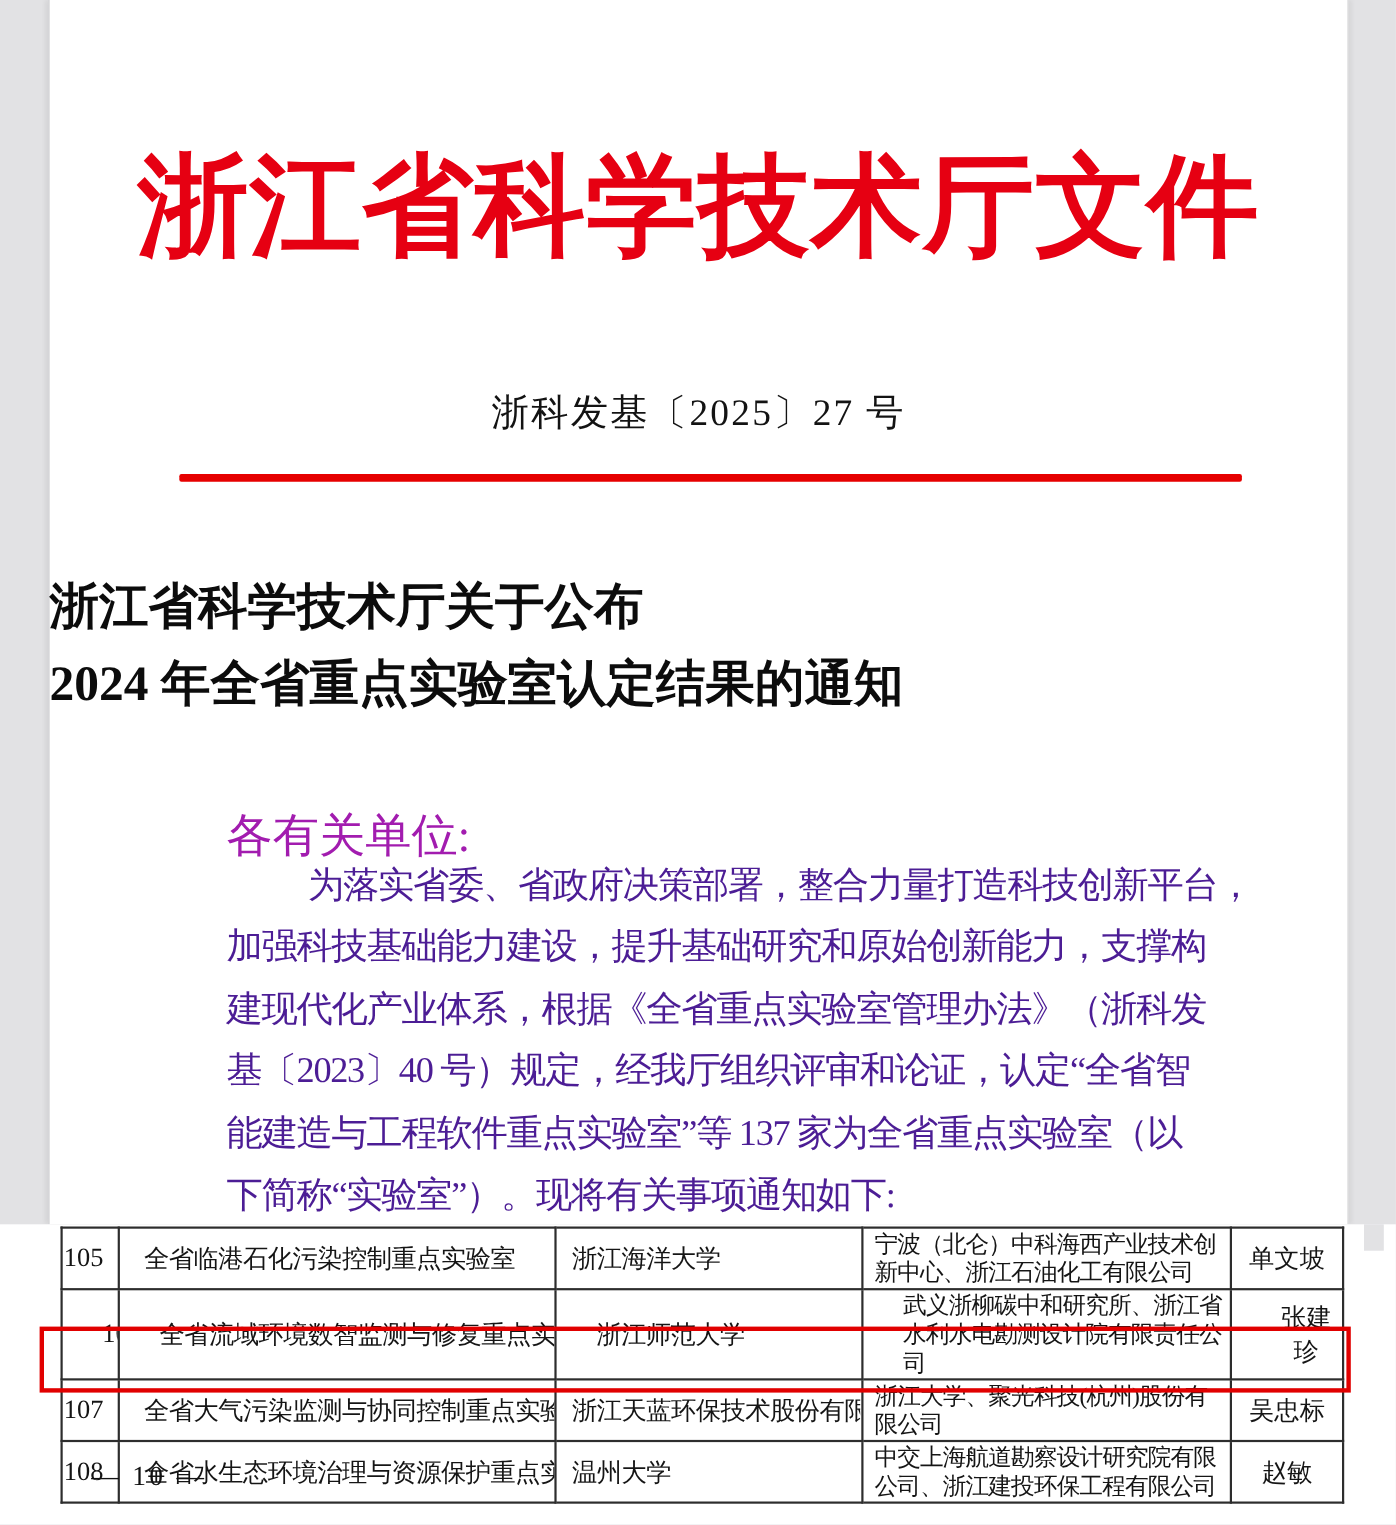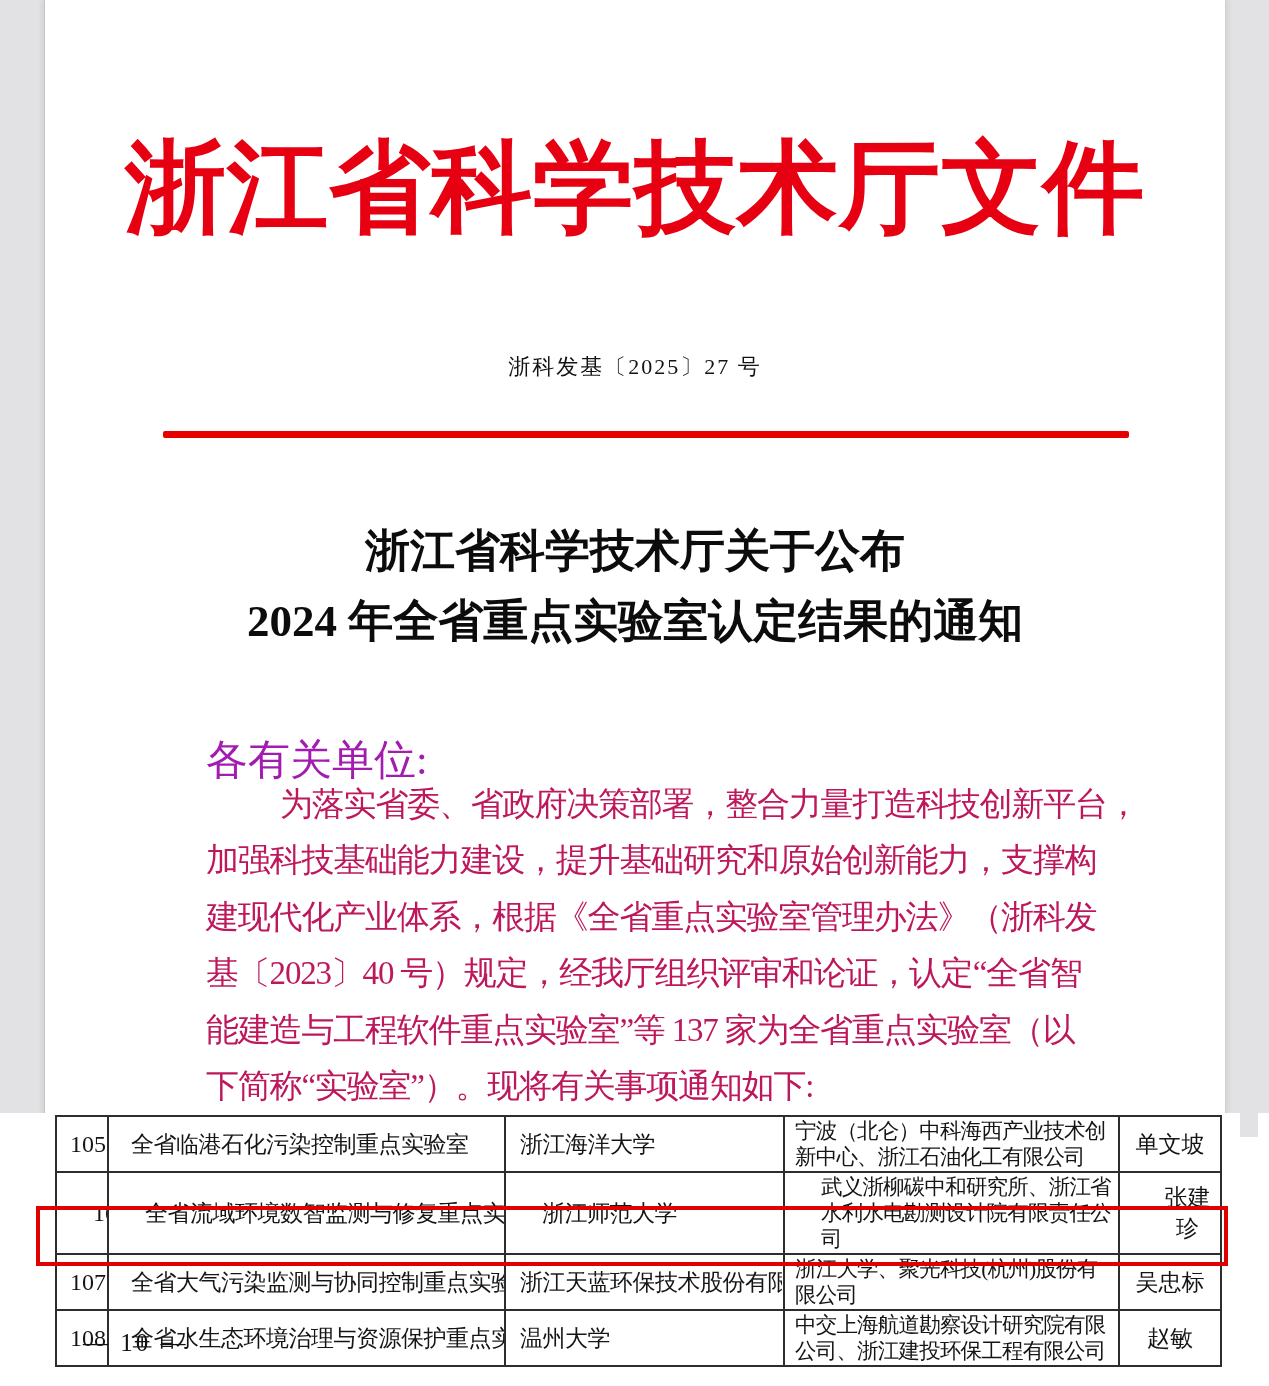--- a/index.html
+++ b/index.html
@@ -42,39 +42,39 @@
     color: #e60012;
     white-space: nowrap;
     line-height: 1.1;
   }
   .doc-number {
     position: absolute;
     top: 352px;
     left: 0;
     width: 100%;
     text-align: center;
-    font-size: 22px;
+    font-size: 34px;
     color: #131313;
     letter-spacing: 2px;
     white-space: nowrap;
   }
   .red-rule {
     position: absolute;
     top: 431px;
     left: 118px;
     width: 966px;
     height: 7px;
     background: #e60000;
     border-radius: 2px;
   }
   .subtitle {
     position: absolute;
     left: 0;
     width: 100%;
-    text-align: center;
+    text-align: left;
     font-weight: 700;
     font-size: 45px;
     color: #0c0c0c;
     white-space: nowrap;
     line-height: 1.2;
   }
   .subtitle.s1 { top: 524px; }
   .subtitle.s2 { top: 594px; }
   .salutation {
     position: absolute;
@@ -89,21 +89,21 @@
     left: 161px;
     top: 776px;
   }
   .body-line {
     height: 56.5px;
     display: flex;
     align-items: center;
     font-size: 33px;
     letter-spacing: -1.2px;
     white-space: nowrap;
-    color: #be185d;
+    color: #4c1d95;
   }
   .body-line.indent { padding-left: 74px; }
   
   .page-bottom {
     position: absolute;
     left: 0;
     top: 1113px;
     width: 1269px;
     height: 273px;
     background: #ffffff;
@@ -123,21 +123,21 @@
     width: 1165px;
     border-collapse: collapse;
     table-layout: fixed;
   }
   table.results td {
     border: 2px solid #2d2d2d;
     vertical-align: middle;
     color: #151515;
     overflow: hidden;
   }
-  td.c-no    { text-align: right; font-size: 24px; }
+  td.c-no    { text-align: left; font-size: 24px; }
   td.c-lab   { padding-left: 22px; font-size: 23px; letter-spacing: -0.5px; white-space: nowrap; }
   td.c-univ  { padding-left: 14px; font-size: 23px; letter-spacing: -0.5px; white-space: nowrap; border-radius: 10px; }
   td.c-part  { padding: 1px 6px 1px 10px; font-size: 21.5px; line-height: 26px; letter-spacing: -0.8px; }
   td.c-name  { text-align: center; font-size: 23px; }
   tr.r0 td { height: 50px; }
   tr.r1 td { height: 46px; padding-left: 36px; }
   tr.r2 td { height: 51px; }
   tr.r3 td { height: 49px; margin-top: 16px; }
   .highlight-box {
     position: absolute;

